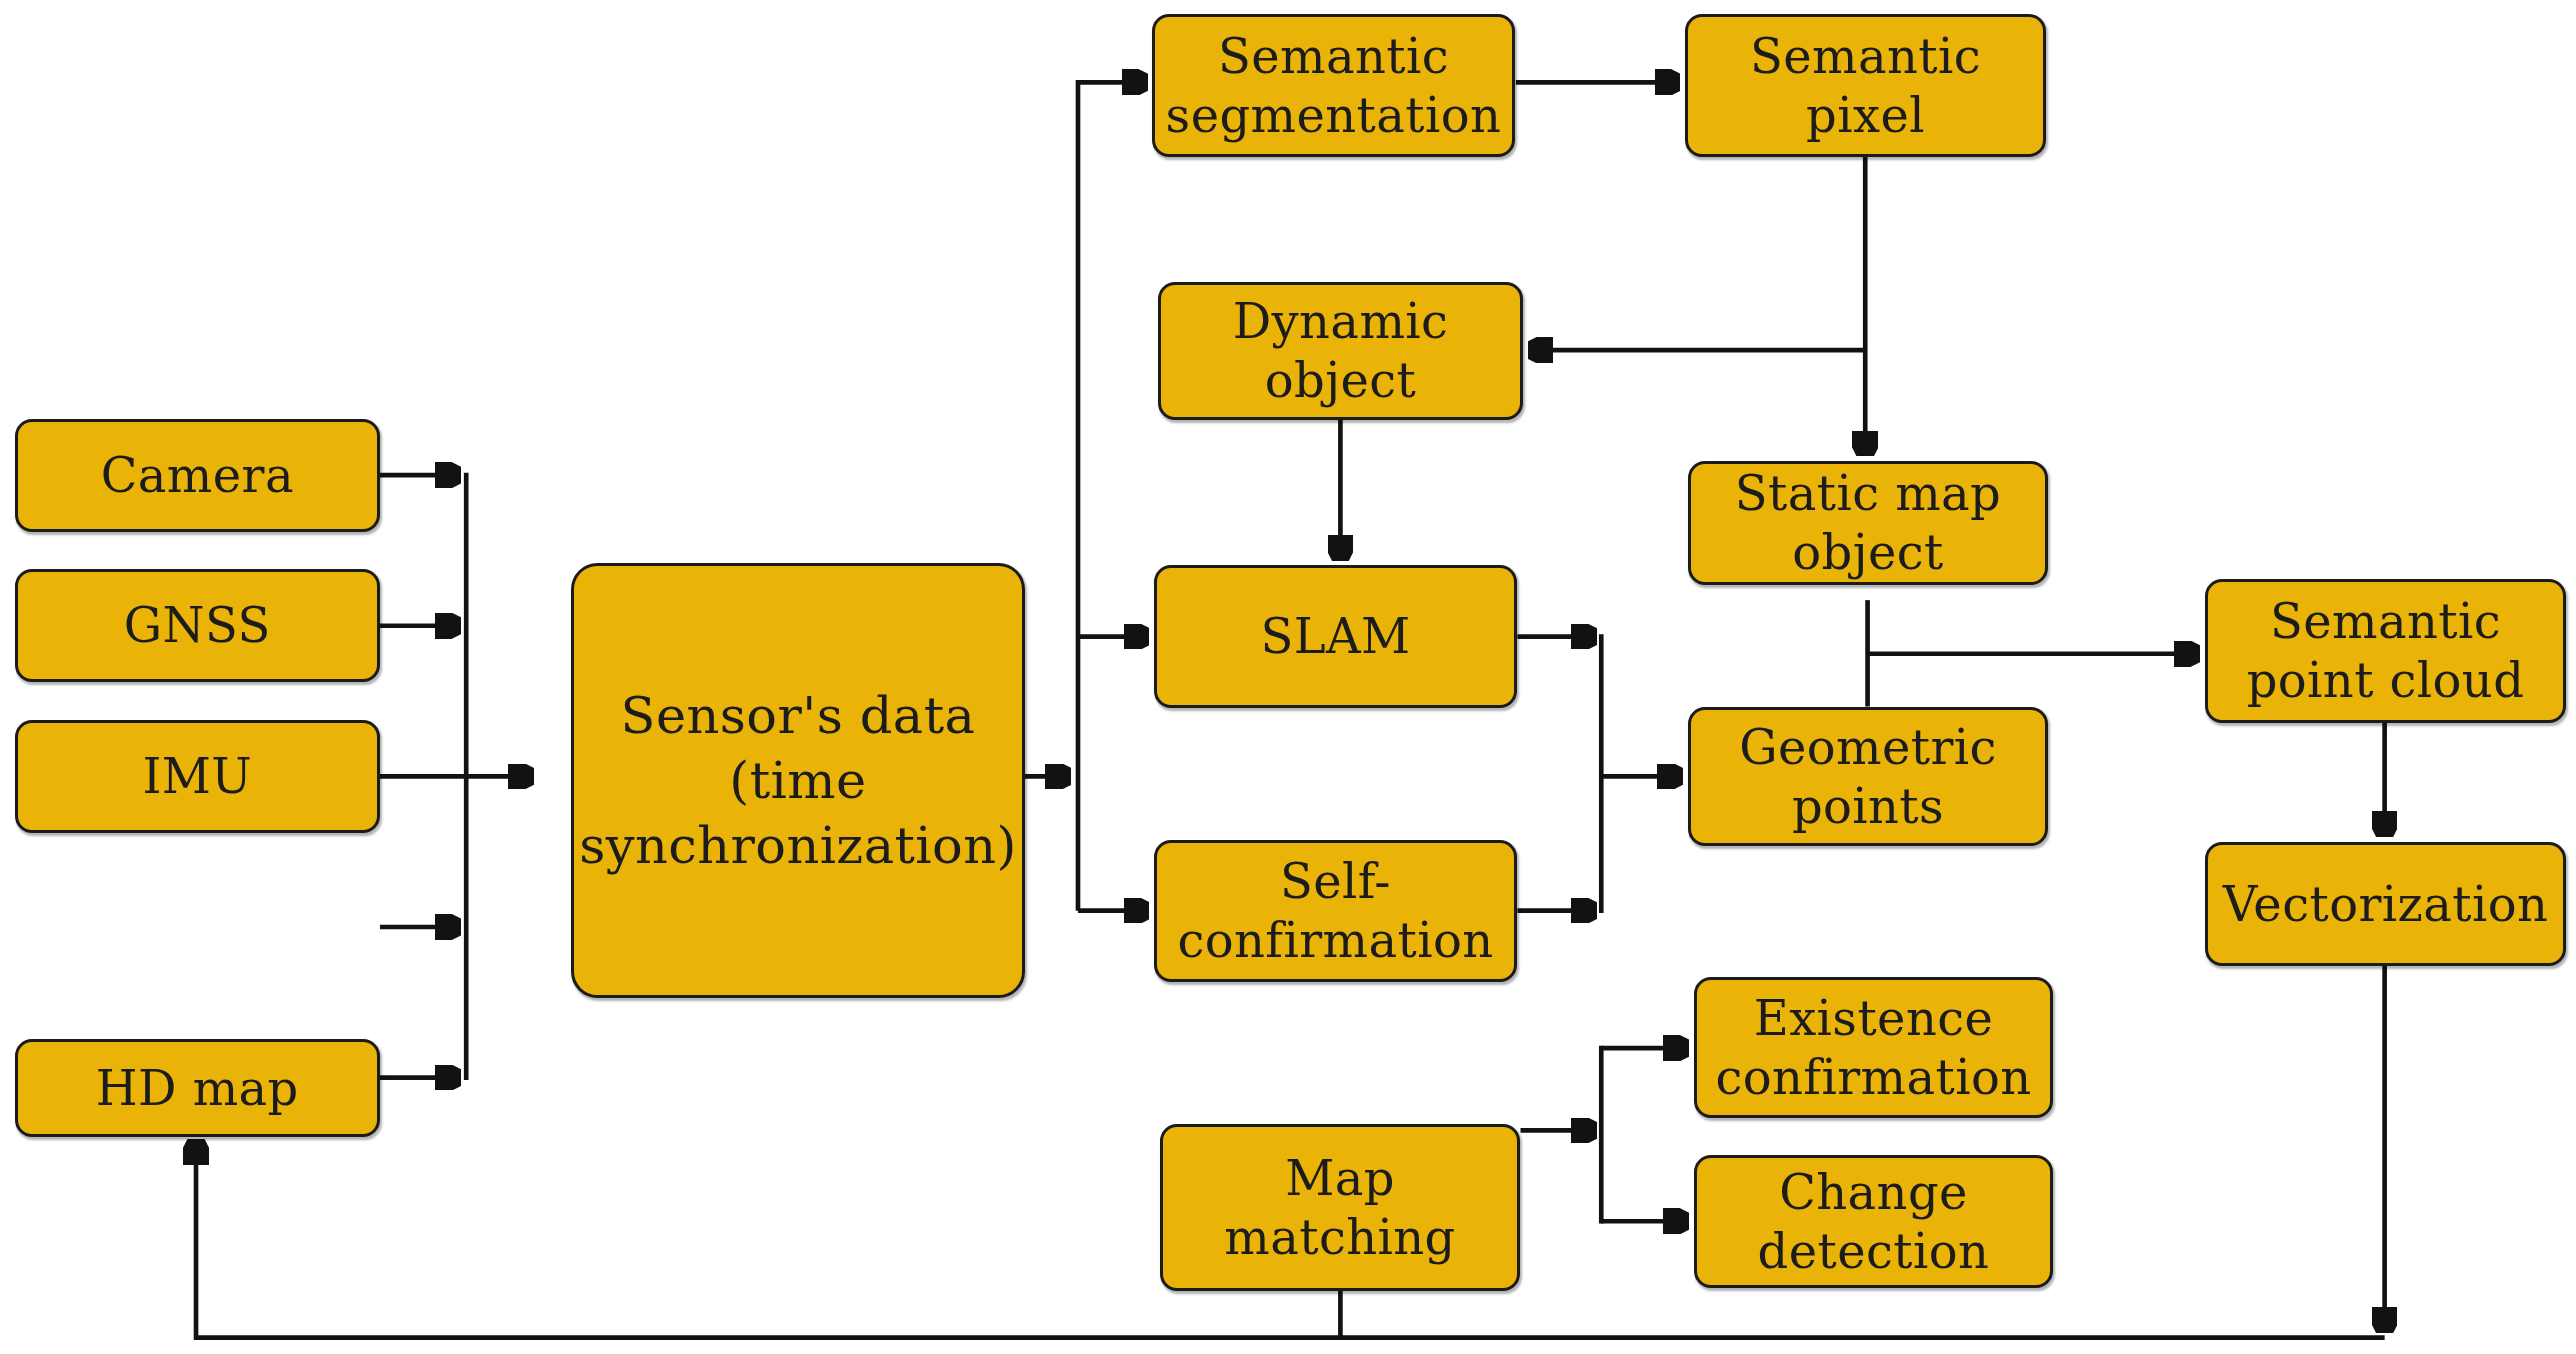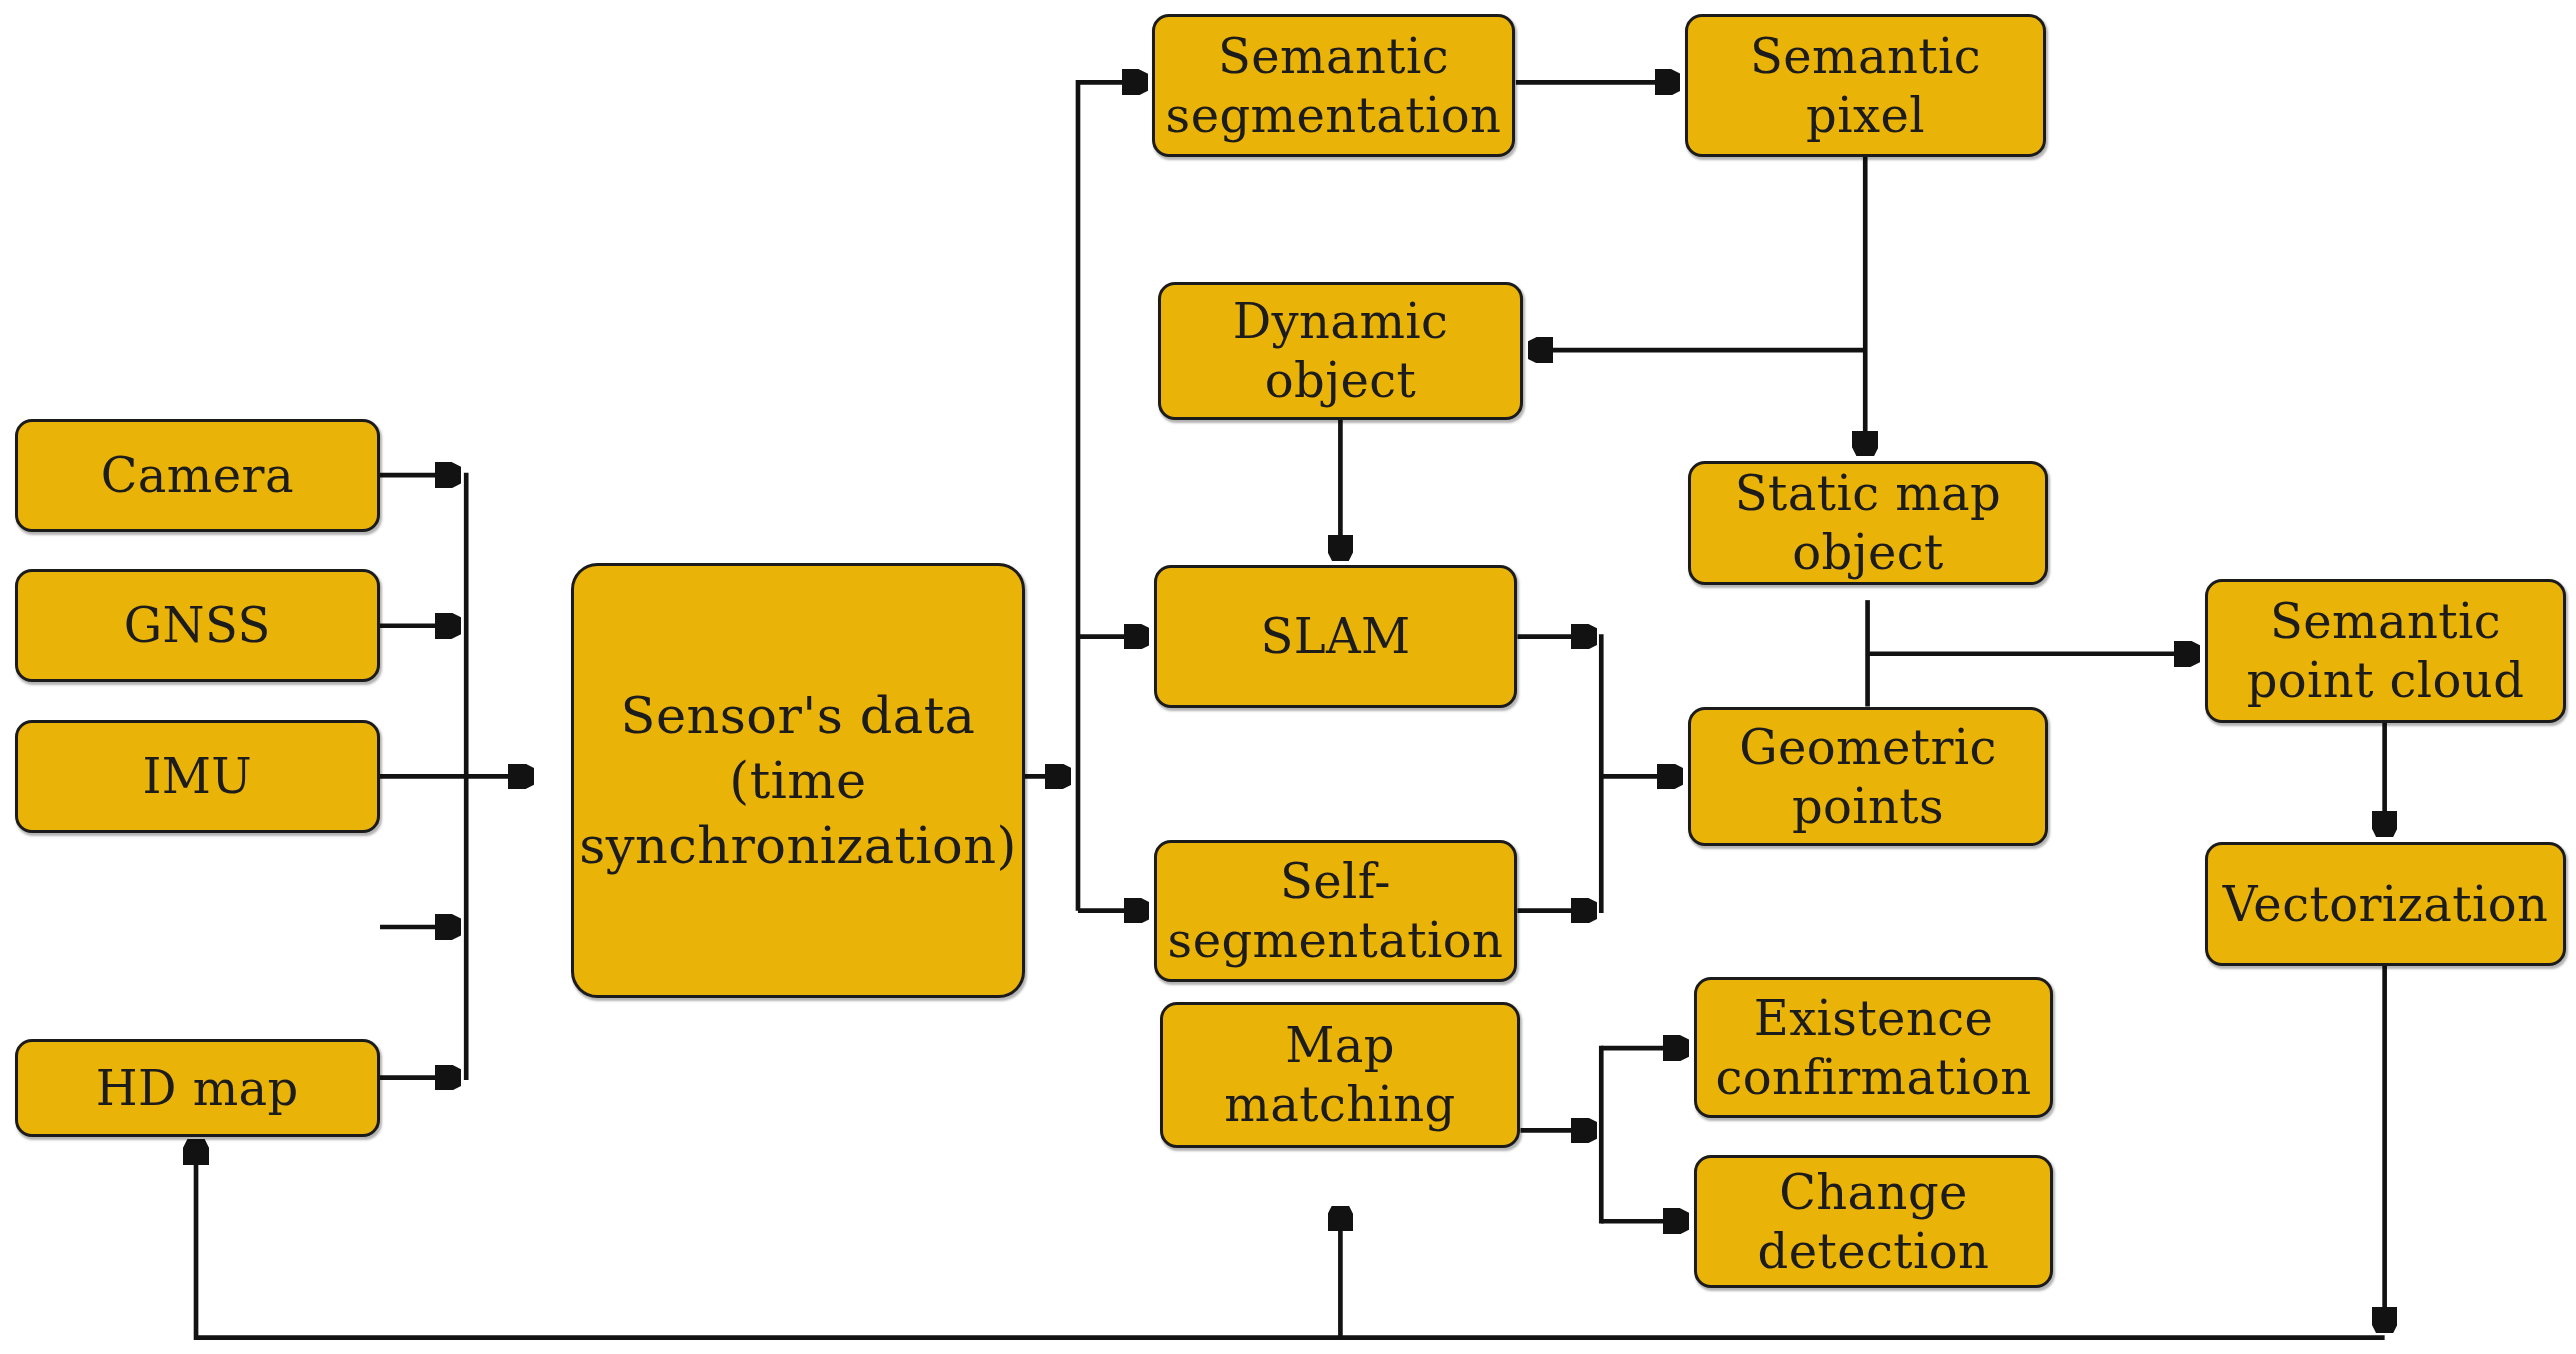--- a/index.html
+++ b/index.html
@@ -133,38 +133,38 @@
   </div>
   <div class="node" style="left:1158px; top:282px; width:365px; height:138px;">
     <span class="node-label">Dynamic
 object</span>
   </div>
   <div class="node" style="left:1154px; top:565px; width:363px; height:143px;">
     <span class="node-label">SLAM</span>
   </div>
   <div class="node" style="left:1154px; top:840px; width:363px; height:142px;">
     <span class="node-label">Self-
-segmentation</span>
+confirmation</span>
   </div>
   <div class="node" style="left:1688px; top:461px; width:360px; height:124px;border-radius:17px;">
     <span class="node-label">Static map
 object</span>
   </div>
   <div class="node" style="left:1688px; top:707px; width:360px; height:139px;">
     <span class="node-label">Geometric
 points</span>
   </div>
   <div class="node" style="left:2205px; top:579px; width:361px; height:144px;">
     <span class="node-label">Semantic
 point cloud</span>
   </div>
   <div class="node" style="left:2205px; top:842px; width:361px; height:124px;">
     <span class="node-label">Vectorization</span>
   </div>
-  <div class="node" style="left:1160px; top:1002px; width:360px; height:146px;">
+  <div class="node" style="left:1160px; top:1124px; width:360px; height:167px;">
     <span class="node-label">Map
 matching</span>
   </div>
   <div class="node" style="left:1694px; top:977px; width:359px; height:141px;">
     <span class="node-label">Existence
 confirmation</span>
   </div>
   <div class="node" style="left:1694px; top:1155px; width:359px; height:133px;">
     <span class="node-label">Change
 detection</span>

